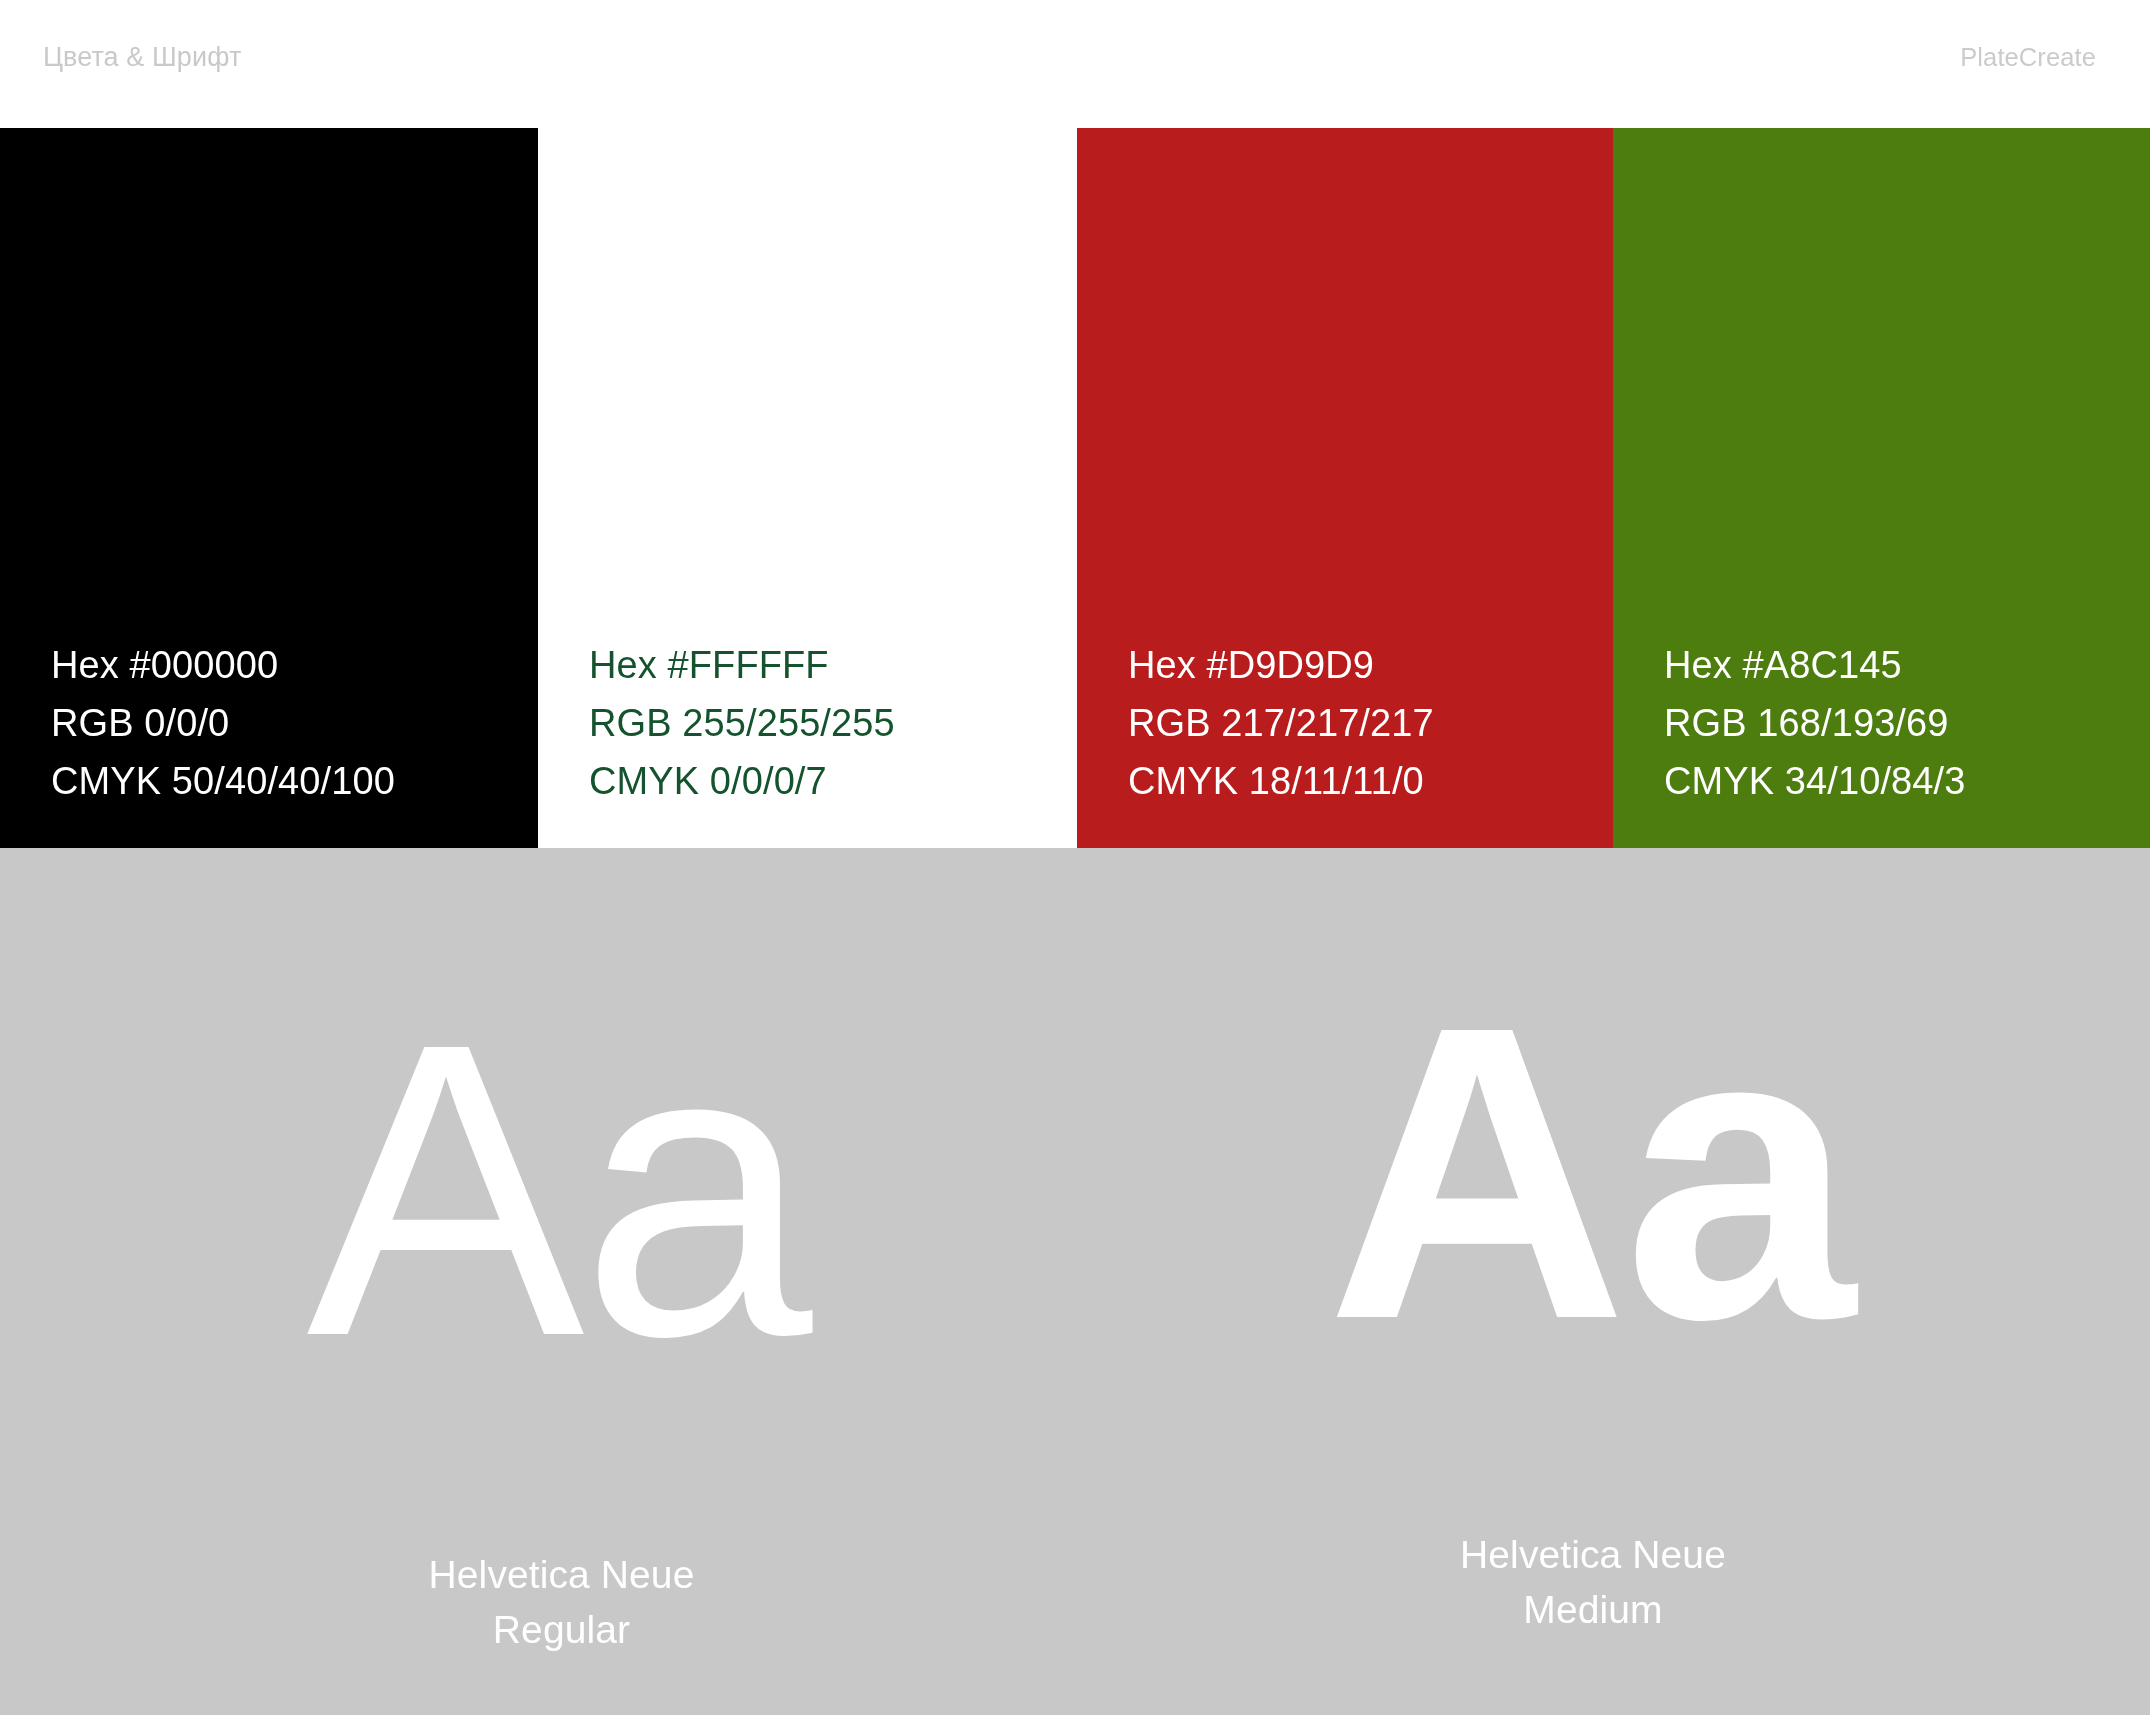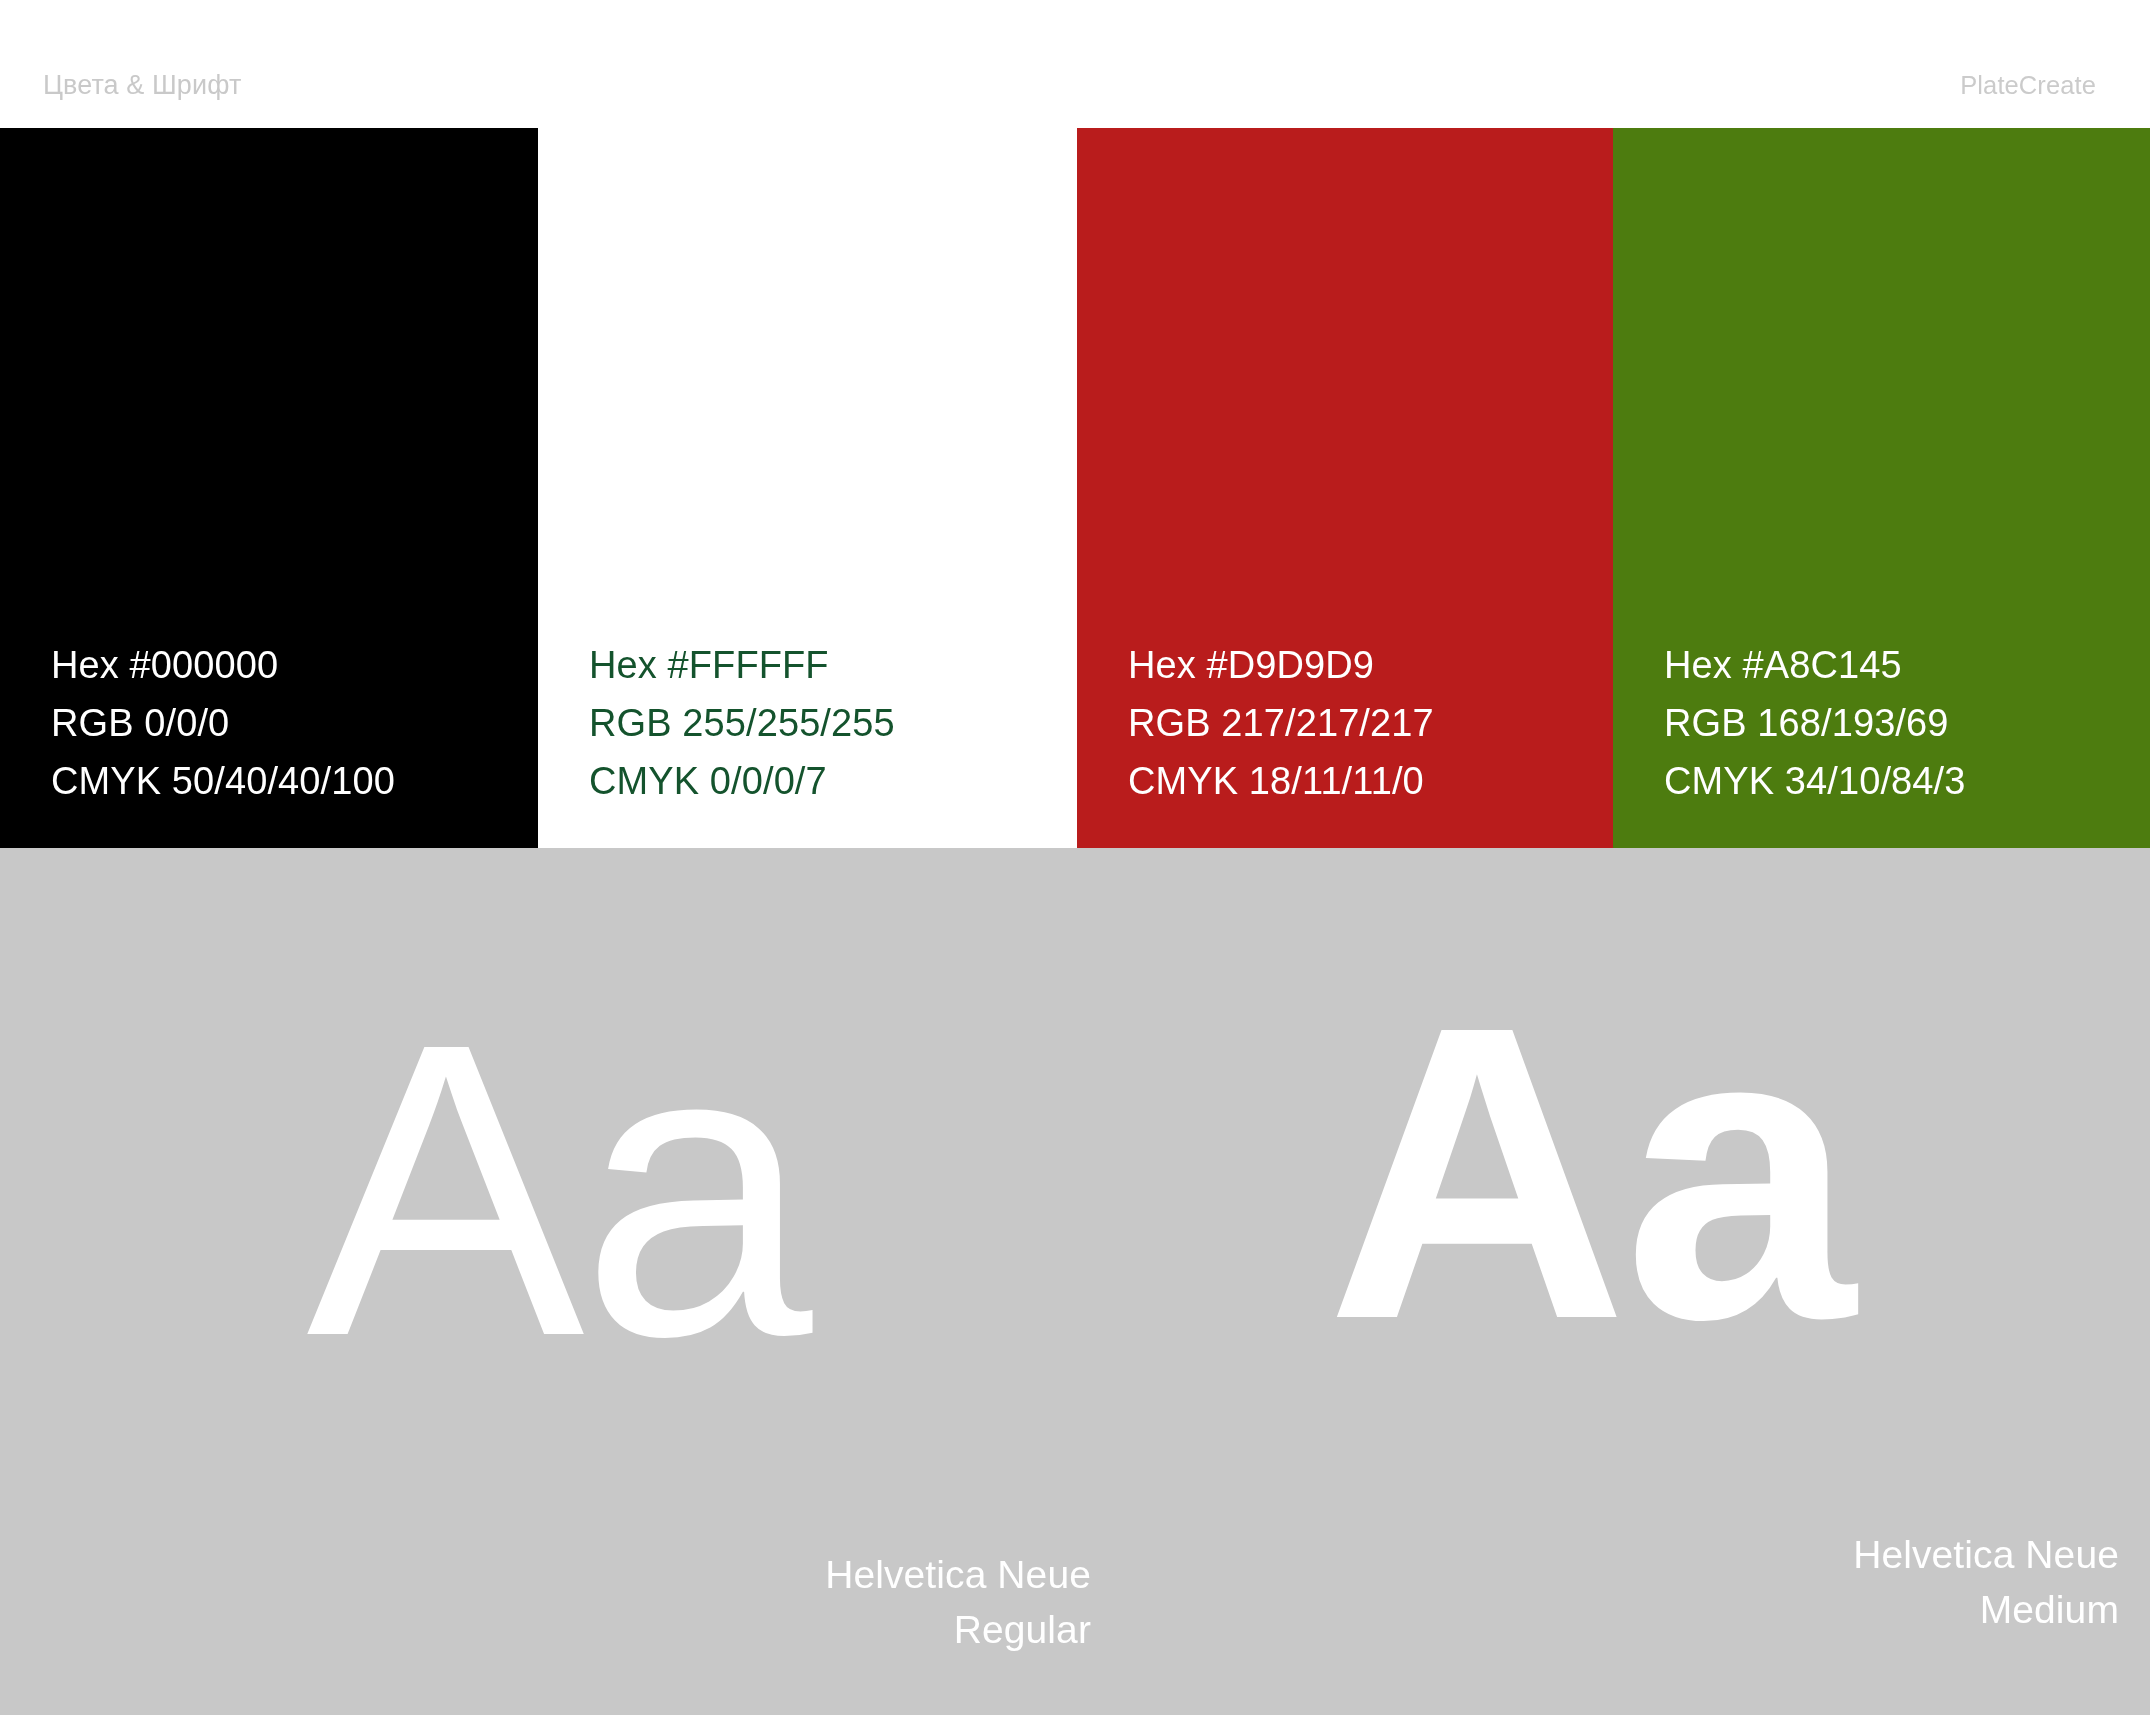--- a/index.html
+++ b/index.html
@@ -25,21 +25,21 @@
   .header {
     position: absolute;
     top: 0;
     left: 0;
     width: 2139px;
     height: 128px;
     background: #ffffff;
     box-sizing: border-box;
     padding: 0 43px;
     display: flex;
-    align-items: center;
+    align-items: flex-start;
     justify-content: space-between;
   }
   .header-title {
     margin-top: 42px;
     font-size: 27px;
     font-weight: 400;
     color: #c9c9c9;
     letter-spacing: 0.1px;
     white-space: nowrap;
   }
@@ -121,23 +121,23 @@
   }
   .glyph-medium {
     top: 116px;
     font-weight: 700;
     padding-right: 47px;
     box-sizing: border-box;
   }
 
   .type-label {
     position: absolute;
-    left: 16px;
+    left: 4px;
     width: 1075px;
-    text-align: right;
+    text-align: center;
     color: #ffffff;
     font-size: 39px;
     line-height: 55px;
     letter-spacing: 0.1px;
   }
   .label-regular {
     top: 699px;
     font-weight: 400;
     padding-left: 40px;
     box-sizing: border-box;

